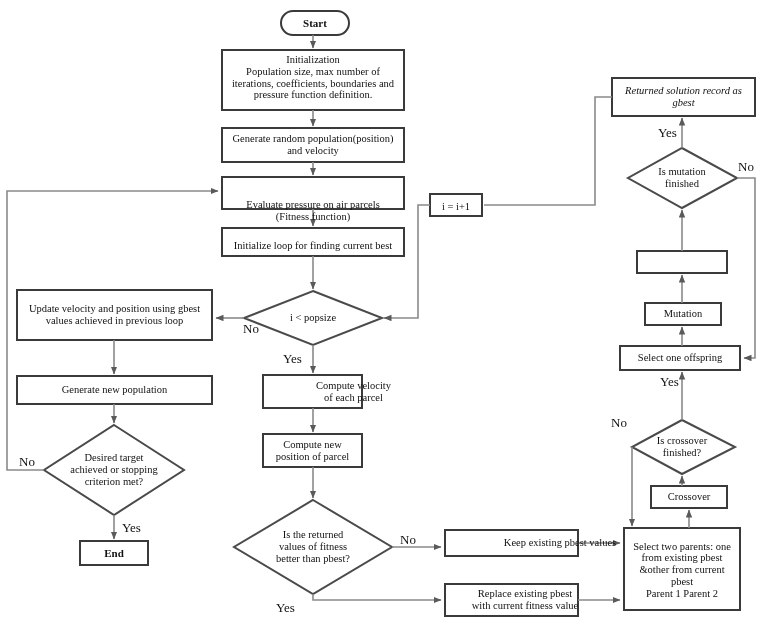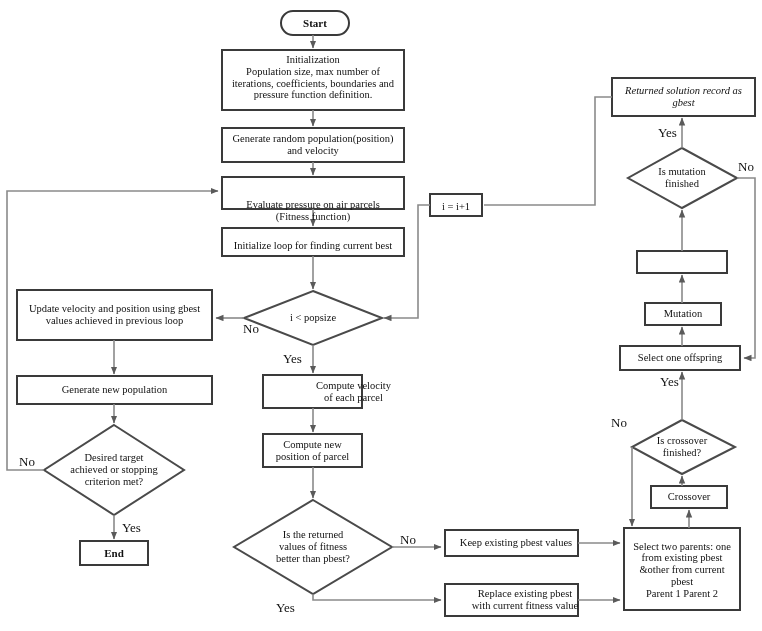--- a/index.html
+++ b/index.html
@@ -117,21 +117,21 @@
   <div class="node-label t11" style="left:80px;top:541px;width:68px;height:24px;">End</div>
 
   <div class="node-label t10" style="left:263px;top:375px;width:99px;height:33px;white-space:pre-line;margin-left:41px;">Compute velocity
 of each parcel</div>
   <div class="node-label t10" style="left:263px;top:434px;width:99px;height:33px;white-space:pre-line;border-radius:14px;">Compute new
 position of parcel</div>
   <div class="node-label t10" style="left:248px;top:522px;width:130px;height:50px;white-space:pre-line;">Is the returned
 values  of fitness
 better than pbest?</div>
 
-  <div class="node-label t10" style="left:445px;top:530px;width:142px;height:26px;">Keep existing pbest values</div>
+  <div class="node-label t10" style="left:445px;top:530px;width:142px;height:26px;padding-left:44px;">Keep existing pbest values</div>
   <div class="node-label t10" style="left:445px;top:584px;width:160px;height:32px;white-space:pre-line;">Replace existing pbest
 with current fitness value</div>
   <div class="node-label t10" style="left:624px;top:532px;width:116px;height:76px;white-space:pre-line;">Select two parents: one
 from existing pbest
 &amp;other from current
 pbest
 Parent 1        Parent 2</div>
 
   <div class="node-label t10" style="left:651px;top:486px;width:76px;height:22px;">Crossover</div>
   <div class="node-label t10" style="left:620px;top:346px;width:120px;height:24px;">Select one offspring</div>

